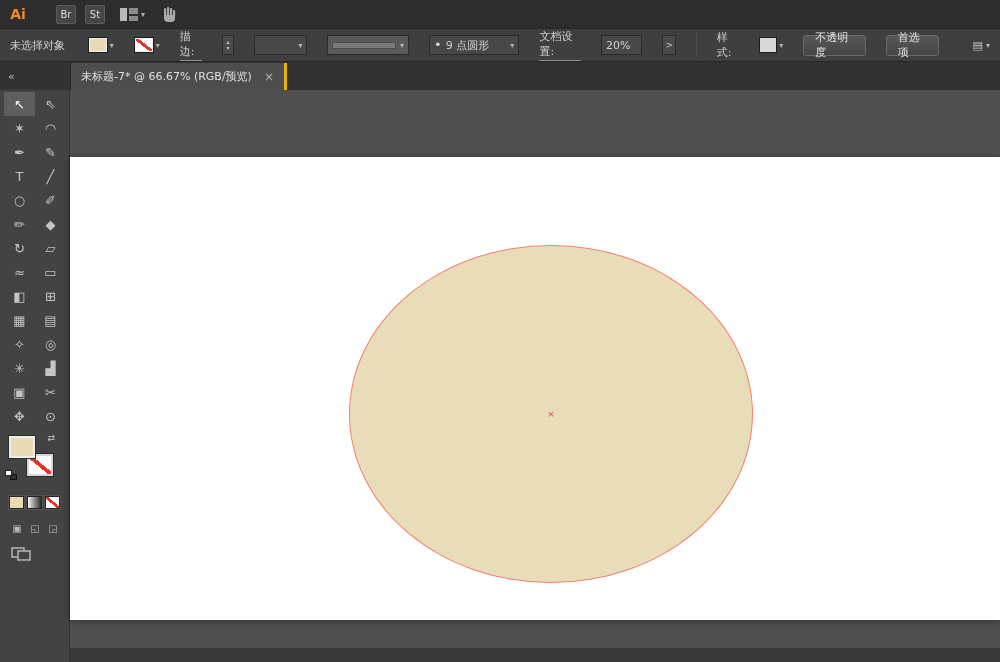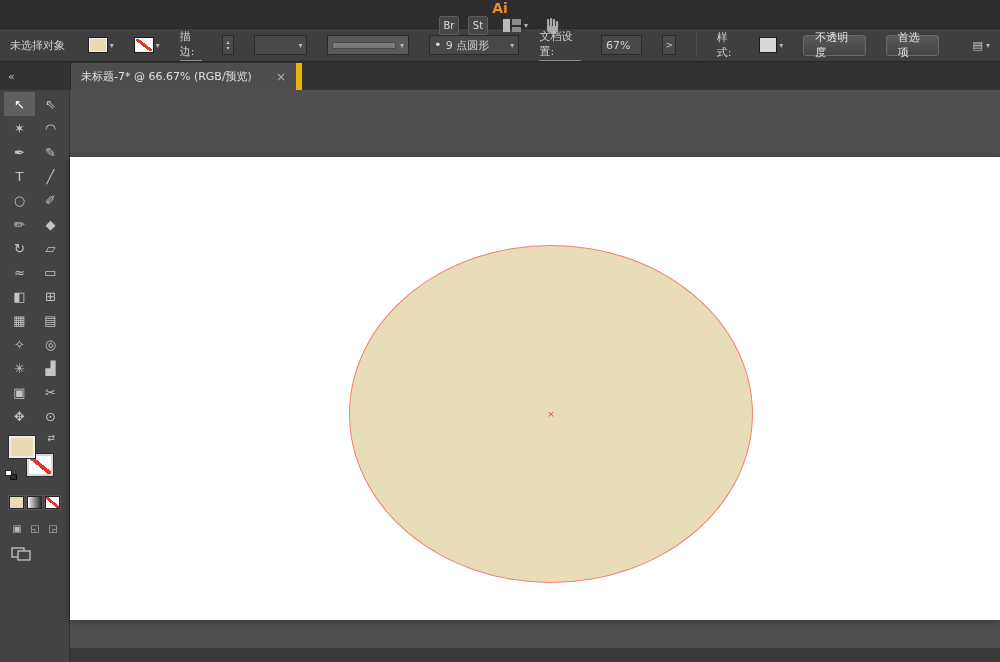--- a/index.html
+++ b/index.html
@@ -1,25 +1,25 @@
 <!DOCTYPE html>
 <html style="--fill-tan: #e7dab4; --ellipse-fill: #e9ddb9; --selection-red: #f08273; --marker-red: #e8493b; --none-red: #e0362c;"><head>
 <meta charset="utf-8">
 <style>
   * { margin:0; padding:0; box-sizing:border-box; }
   html,body { width:1000px; height:662px; overflow:hidden;
     font-family:"DejaVu Sans","Liberation Sans",sans-serif; background:#4f4f4f; }
 
   
   .menubar { height:28px; background:#2d2d2d; display:flex; align-items:center;
-    color:#d6d6d6; font-size:12px;flex-direction:column; }
+    color:#d6d6d6; font-size:12px; }
   .ai-logo { width:36px; text-align:center; color:#ef8b2b; font-weight:bold; font-size:14px; }
   .menu-items { display:flex; height:28px; align-items:center; }
   .menu-item { padding:0 9px; line-height:28px; cursor:default; }
-  .menubar-extra { display:flex; align-items:center; gap:9px; }
+  .menubar-extra { display:flex; align-items:center; gap:9px; margin-left:20px; }
   .badge { width:20px; height:19px; background:#464646; border:1px solid #5d5d5d;
     border-radius:2px; font-size:10px; display:flex; align-items:center;
     justify-content:center; color:#ddd; }
   .ws-switch { display:flex; align-items:center; gap:3px; margin-left:6px; }
   .dd { font-size:8px; color:#b5b5b5; }
   .touch-btn { margin-left:8px; display:flex; align-items:center; }
 
   
   .controlbar { height:34px; background:#3f3f3f; border-top:1px solid #262626;
     border-bottom:1px solid #262626; display:flex; align-items:center;
@@ -53,22 +53,22 @@
     display:flex; align-items:center; }
   .sep { width:1px; height:24px; background:#303030; border-right:1px solid #4d4d4d; }
   .flyout { display:flex; align-items:center; gap:3px; margin-left:14px; color:#c5c5c5; }
   .flyout .glyph { font-size:11px; }
 
   
   .tabbar { height:28px; background:#323232; display:flex; align-items:flex-end; }
   .collapse-btn { width:70px; color:#bdbdbd; font-size:11px; padding-left:8px;
     align-self:center; }
   .tab { height:27px; background:#4d4d4d; display:flex; align-items:center;
-    padding:0 10px; gap:24px; font-size:11px; color:#e0e0e0;
-    border-right:6px solid #eab308; border-left:1px solid #282828; }
+    padding:0 10px; gap:12px; font-size:11px; color:#e0e0e0;
+    border-right:3px solid #eab308; border-left:1px solid #282828; }
   .tab-close { color:#b5b5b5; font-size:12px; }
 
   
   .workspace { display:flex; height:572px; }
   .toolbar { width:70px; background:#434343; border-right:1px solid #303030;
     display:flex; flex-direction:column; padding-top:2px; flex:none; }
   .tools-grid { display:grid; grid-template-columns:31px 31px; margin-left:4px; }
   .tool { width:31px; height:24px; display:flex; align-items:center;
     justify-content:center; color:#c4c4c4; font-size:13px; }
   .tool.active { background:#5f5f5f; color:#ffffff; }
@@ -168,21 +168,21 @@
 
   <div class="combo brush-combo">
     <span class="brush-dot">•</span>
     <span>9 点圆形</span>
     <span class="spacer"></span>
     <span class="dd">▾</span>
   </div>
 
   <span class="underlink">文档设置:</span>
   <div class="combo opacity-box">
-    <span>67%</span>
+    <span>20%</span>
     <span class="spacer"></span>
   </div>
   <div class="more-btn">&gt;</div>
 
   <div class="sep"></div>
 
   <span>样式:</span>
   <div class="swatch-combo">
     <span class="style-swatch"></span>
     <span class="dd">▾</span>

